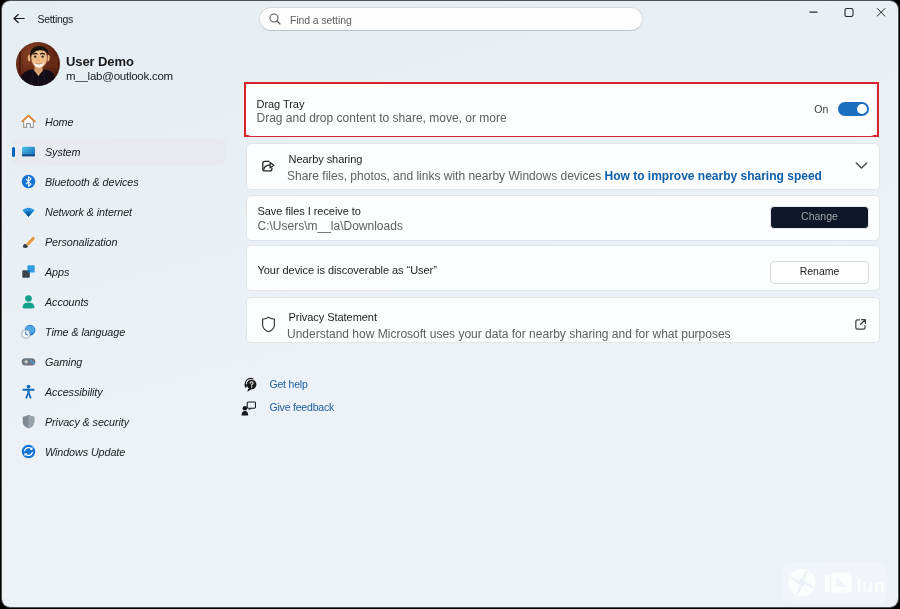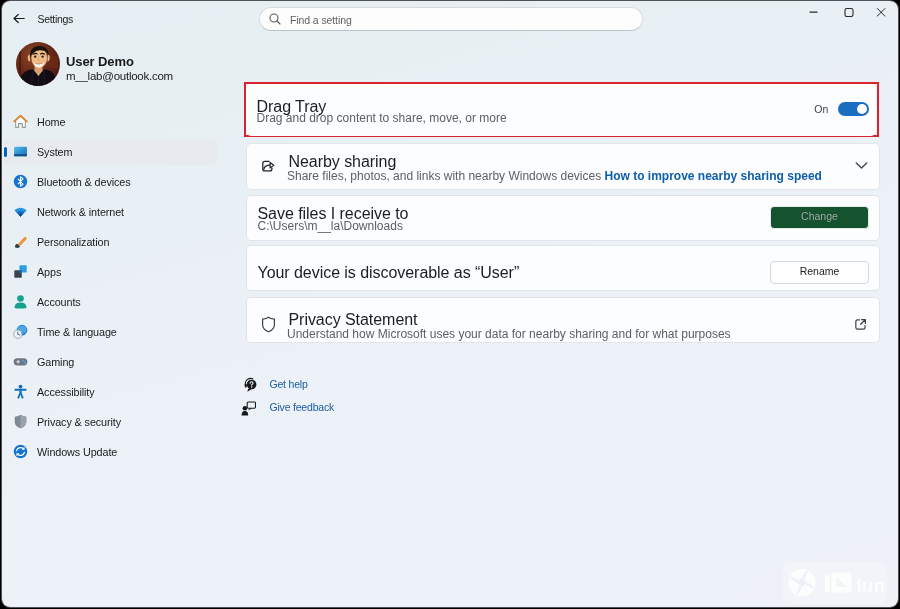--- a/index.html
+++ b/index.html
@@ -13,41 +13,41 @@
   .abs { position:absolute; }
   
   .tb-title { position:absolute; left:35.5px; top:12px; font-size:10.5px; letter-spacing:-0.3px; color:#1b1b1b; }
   .search { position:absolute; left:257px; top:6px; width:384px; height:24px;
     background:#fdfdfd; border:1px solid #d9dcdf; border-bottom-color:#bfc2c5;
     border-radius:12px; }
   .search span { position:absolute; left:30px; top:6px; font-size:10.5px; letter-spacing:-0.1px; color:#5e6062; }
   
   .uname { position:absolute; left:64px; top:53px; font-size:13px; font-weight:bold; color:#191919; letter-spacing:-0.1px;}
   .umail { position:absolute; left:64px; top:68.5px; font-size:11.5px; color:#202022; letter-spacing:-0.25px;}
-  .nitem { position:absolute; left:2px; width:214px; height:26px; border-radius:5px; }
+  .nitem { position:absolute; left:10px; width:214px; height:26px; border-radius:5px;font-style:italic; }
   .nitem svg { position:absolute; left:8.5px; top:4.5px; width:15px; height:15px; }
   .nitem .tx { position:absolute; left:33px; top:6.5px; font-size:10.8px; letter-spacing:-0.1px; color:#1a1c1d; }
   .nitem.sel { background:#e7ebf0; }
   .nitem.sel:before { content:""; position:absolute; left:0px; top:7.5px; width:3px; height:10px;
     border-radius:2px; background:#0066bd; }
   
   .crumb { position:absolute; left:241px; top:45px; font-size:20px; color:#5b5f64; letter-spacing:-0.2px;}
   .crumb b { color:#1e2124; font-weight:bold; letter-spacing:0.35px; }
   .card { position:absolute; left:244px; width:634px; background:#fcfdfe;
     border:1px solid #e2e5e8; border-radius:5px; }
-  .ctitle { position:absolute; font-size:16px; letter-spacing:-0.05px; color:#1b1d1f; }
+  .ctitle { position:absolute; font-size:11px; letter-spacing:-0.05px; color:#1b1d1f; }
     .csub { position:absolute; font-size:12px; letter-spacing:0px; color:#5c6064; }
   .redbox { position:absolute; left:241.5px; top:80.5px; width:635px; height:55.5px;
     border:2.8px solid #d9242f; }
   .onlbl { position:absolute; font-size:10.5px; color:#3c3e40; }
   .toggle { position:absolute; width:31px; height:14px; border-radius:7px; background:#1a6ec0; }
   .toggle i { position:absolute; right:2px; top:2px; width:10px; height:10px; border-radius:50%; background:#fff; }
   .btn { position:absolute; width:99px; height:23px; border-radius:4px; font-size:10.5px;
     text-align:center; line-height:19.5px; }
-  .btn.dis { background:#14532d; border:1px solid #e7e9ec; color:#a2a5a9; }
+  .btn.dis { background:#0f172a; border:1px solid #e7e9ec; color:#a2a5a9; }
   .btn.nrm { background:#fefefe; border:1px solid #d5d8db; color:#1b1d1f; }
   .blink { color:#0f5ea9; font-weight:bold; }
   .hlink { position:absolute; left:267.5px; font-size:10.5px; letter-spacing:-0.2px; color:#1a5c9e; }
 </style>
 </head>
 <body>
 <div class="win">
 
   <svg class="abs" style="left:10.5px;top:12.2px" width="12" height="11" viewBox="0 0 12 11">
       <path d="M11.2 5.5 H1.2 M5.2 1.5 L1 5.5 L5.2 9.5" stroke="#1b1b1b" stroke-width="1.2" fill="none" stroke-linecap="round" stroke-linejoin="round"></path>

